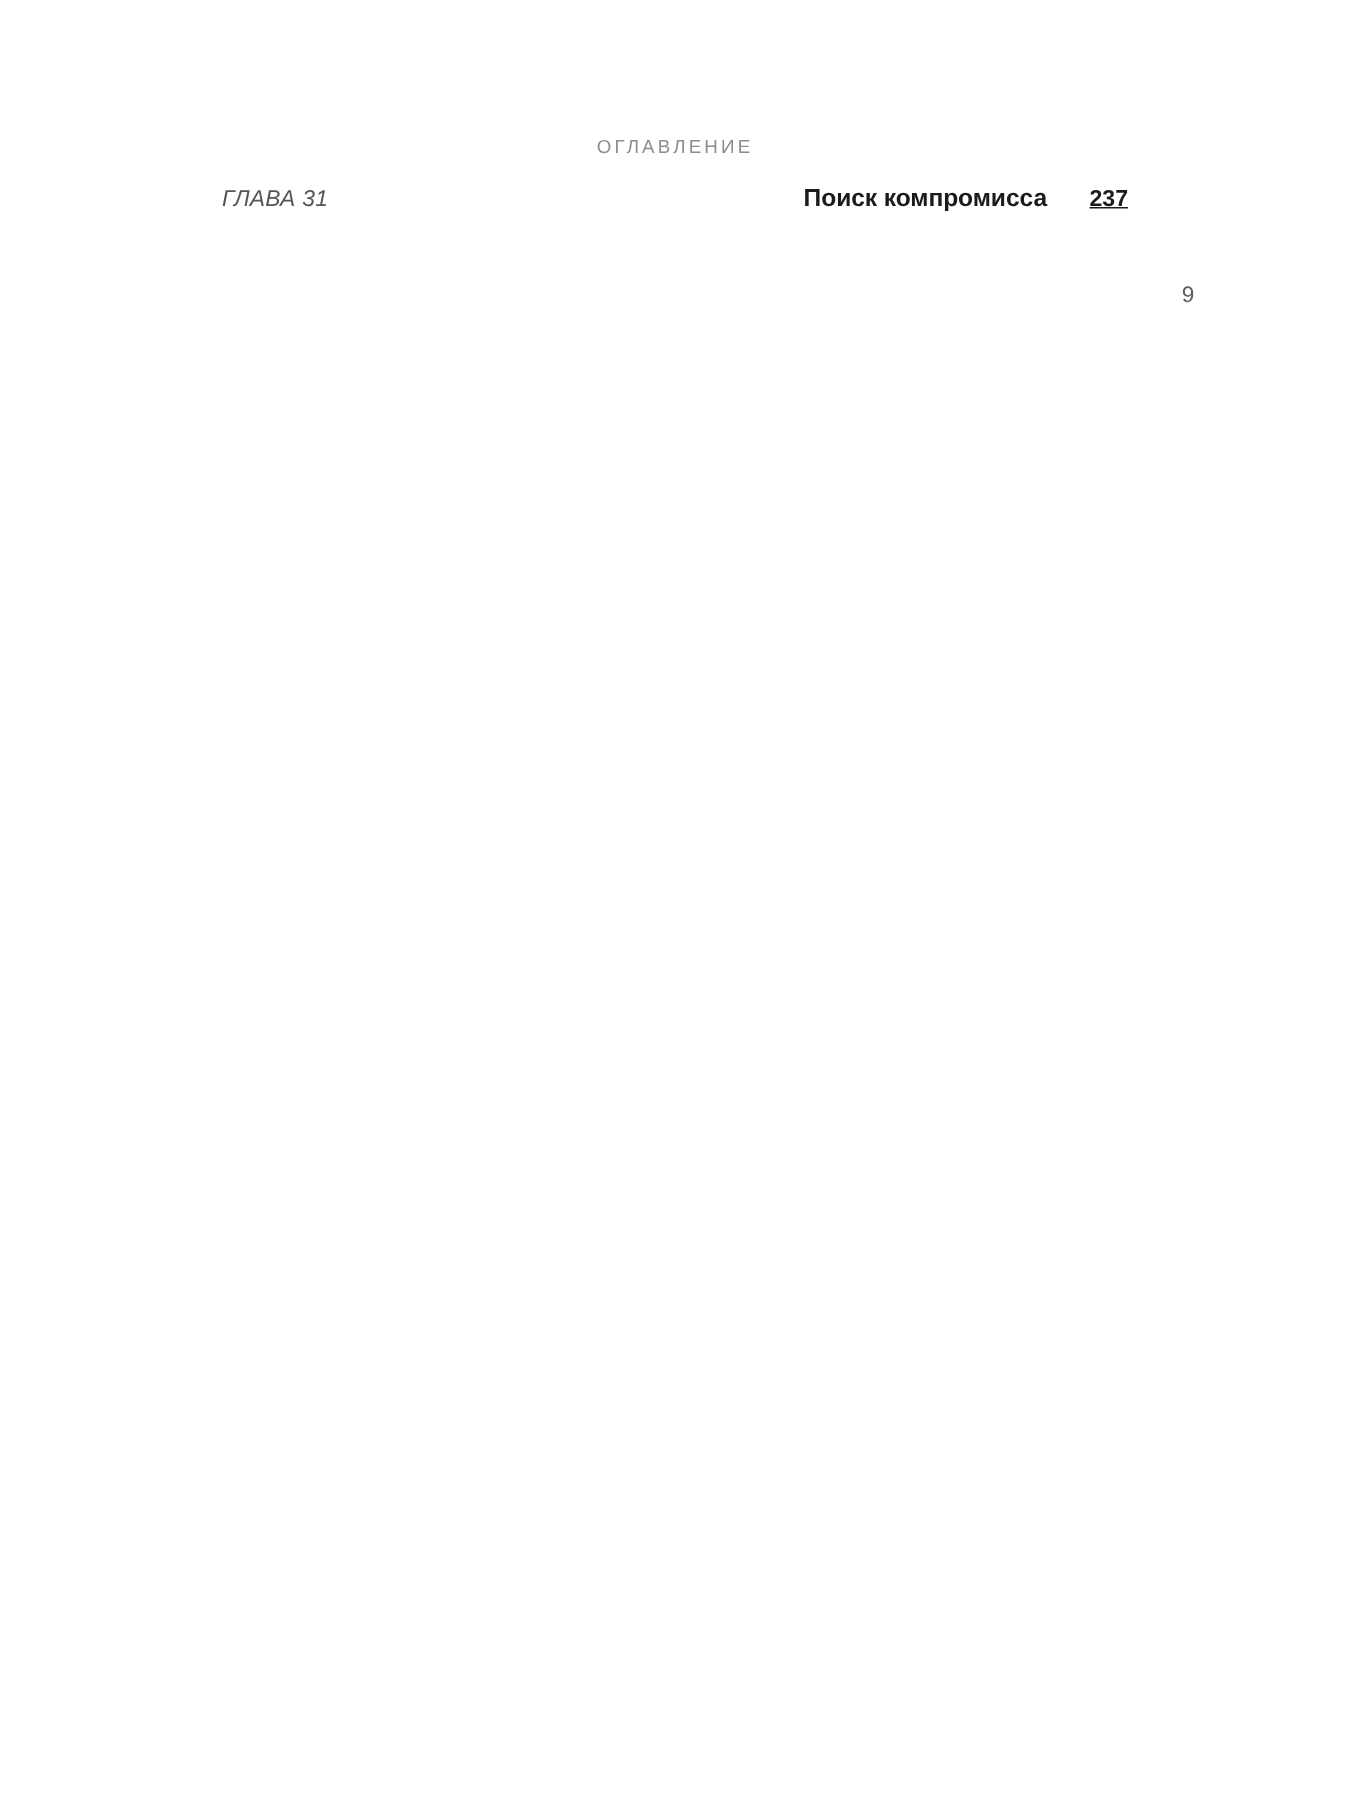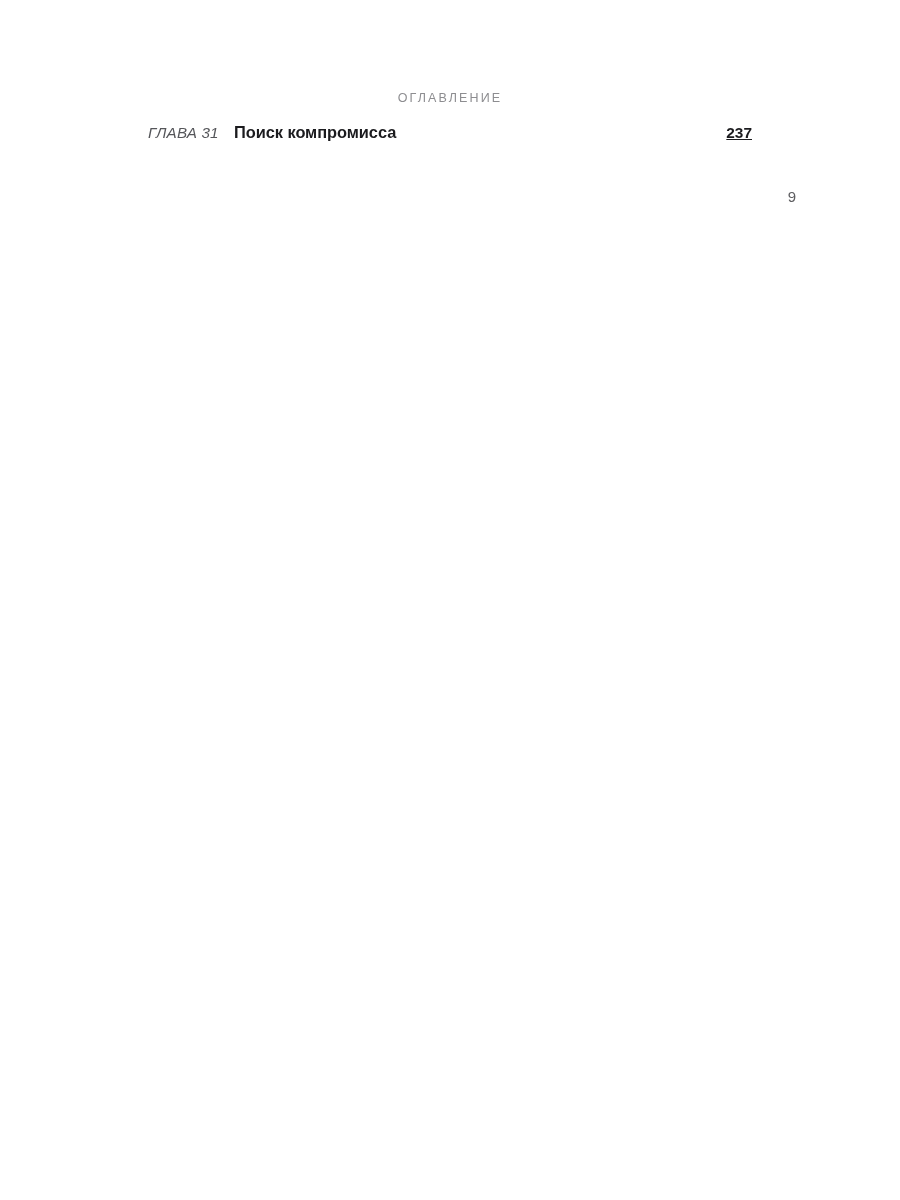--- a/index.html
+++ b/index.html
@@ -72,20 +72,21 @@
     line-height: 1.55;
   }
   .row .title {
     flex: 1 1 auto;
     font-size: 16.4px;
     font-weight: 700;
     color: #1b1b1e;
     line-height: 1.55;
     letter-spacing: -0.05px;
     padding-right: 10px;
+    text-align: right;
   }
   .row .title .line {
     display: block;
   }
   .row .page {
     flex: 0 0 44px;
     text-align: right;
     font-size: 15.4px;
     font-weight: 700;
     color: #1b1b1e;

